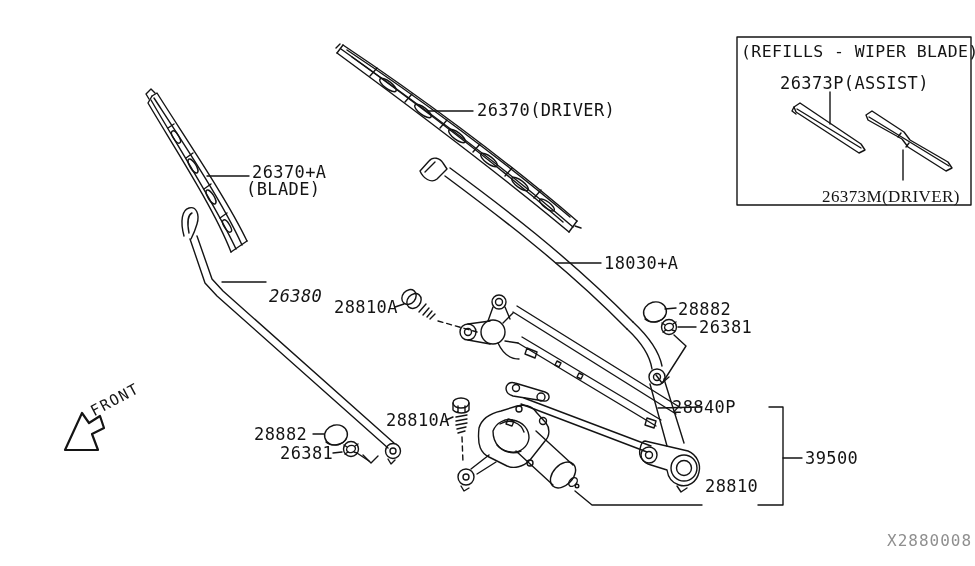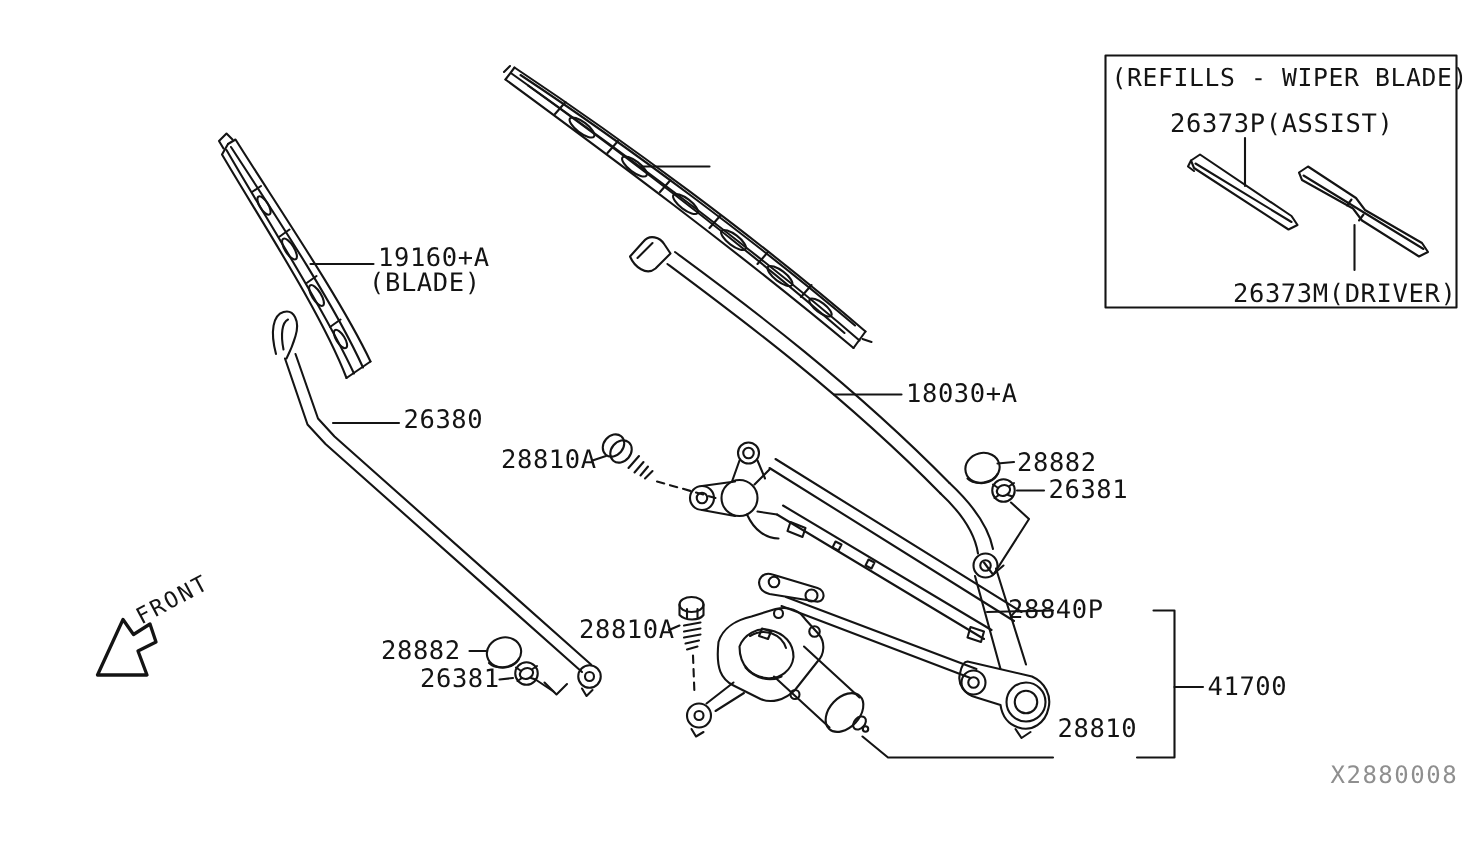--- a/index.html
+++ b/index.html
@@ -23,20 +23,21 @@
   .lbl-front{
     font-size:15px;
     transform:rotate(-28deg);
     transform-origin:left bottom;
     letter-spacing:1.5px;
   }
   .lbl-code{
     font-size:16px;
     color:#8f8f8f;
     letter-spacing:1px;
+    margin-top:24px;
   }
 </style>
 </head>
 <body>
 
 <div class="stage">
 
   <svg class="art" width="975" height="566" viewBox="0 0 975 566">
     <g stroke="#141414" fill="none" stroke-width="1.4" stroke-linecap="round" stroke-linejoin="round">
 
@@ -204,34 +205,35 @@
         <path d="M869,117 L949,166"></path>
         <path d="M901,133 L898,137 M909,143 L906,147"></path>
       </g>
 
       <g>
         <path d="M65,450 L82,413 L89,423 L100,416 L104,428 L92,434 L98,450 Z" stroke-width="2.2"></path>
       </g>
     </g>
   </svg>
 
-  <div class="lbl" style="left:252px;top:164px;">19160+A</div>
+  <div class="lbl" style="left:477px;top:102px;">26370(DRIVER)</div>
+  <div class="lbl" style="left:252px;top:164px;">26370+A</div>
   <div class="lbl" style="left:246px;top:181px;">(BLADE)</div>
-  <div class="lbl" style="left:269px;top:272px;">26380</div>
+  <div class="lbl" style="left:269px;top:288px;font-style:italic;">26380</div>
   <div class="lbl" style="left:334px;top:299px;">28810A</div>
   <div class="lbl" style="left:604px;top:255px;">18030+A</div>
   <div class="lbl" style="left:678px;top:301px;">28882</div>
   <div class="lbl" style="left:699px;top:319px;">26381</div>
   <div class="lbl" style="left:254px;top:426px;">28882</div>
   <div class="lbl" style="left:280px;top:445px;">26381</div>
   <div class="lbl" style="left:386px;top:412px;">28810A</div>
   <div class="lbl" style="left:672px;top:399px;">28840P</div>
-  <div class="lbl" style="left:805px;top:450px;">41700</div>
+  <div class="lbl" style="left:805px;top:450px;">39500</div>
   <div class="lbl" style="left:705px;top:478px;">28810</div>
 
   <div class="lbl lbl-small" style="left:741px;top:43px;">(REFILLS - WIPER BLADE)</div>
   <div class="lbl" style="left:780px;top:75px;">26373P(ASSIST)</div>
-  <div class="lbl" style="left:822px;top:188px;">26373M(DRIVER)</div>
+  <div class="lbl" style="left:822px;top:188px;font-family:Liberation Serif, serif;">26373M(DRIVER)</div>
 
   <div class="lbl lbl-front" style="left:96px;top:403px;">FRONT</div>
   <div class="lbl lbl-code" style="left:887px;top:508px;">X2880008</div>
 
 </div>
 
 </body></html>

